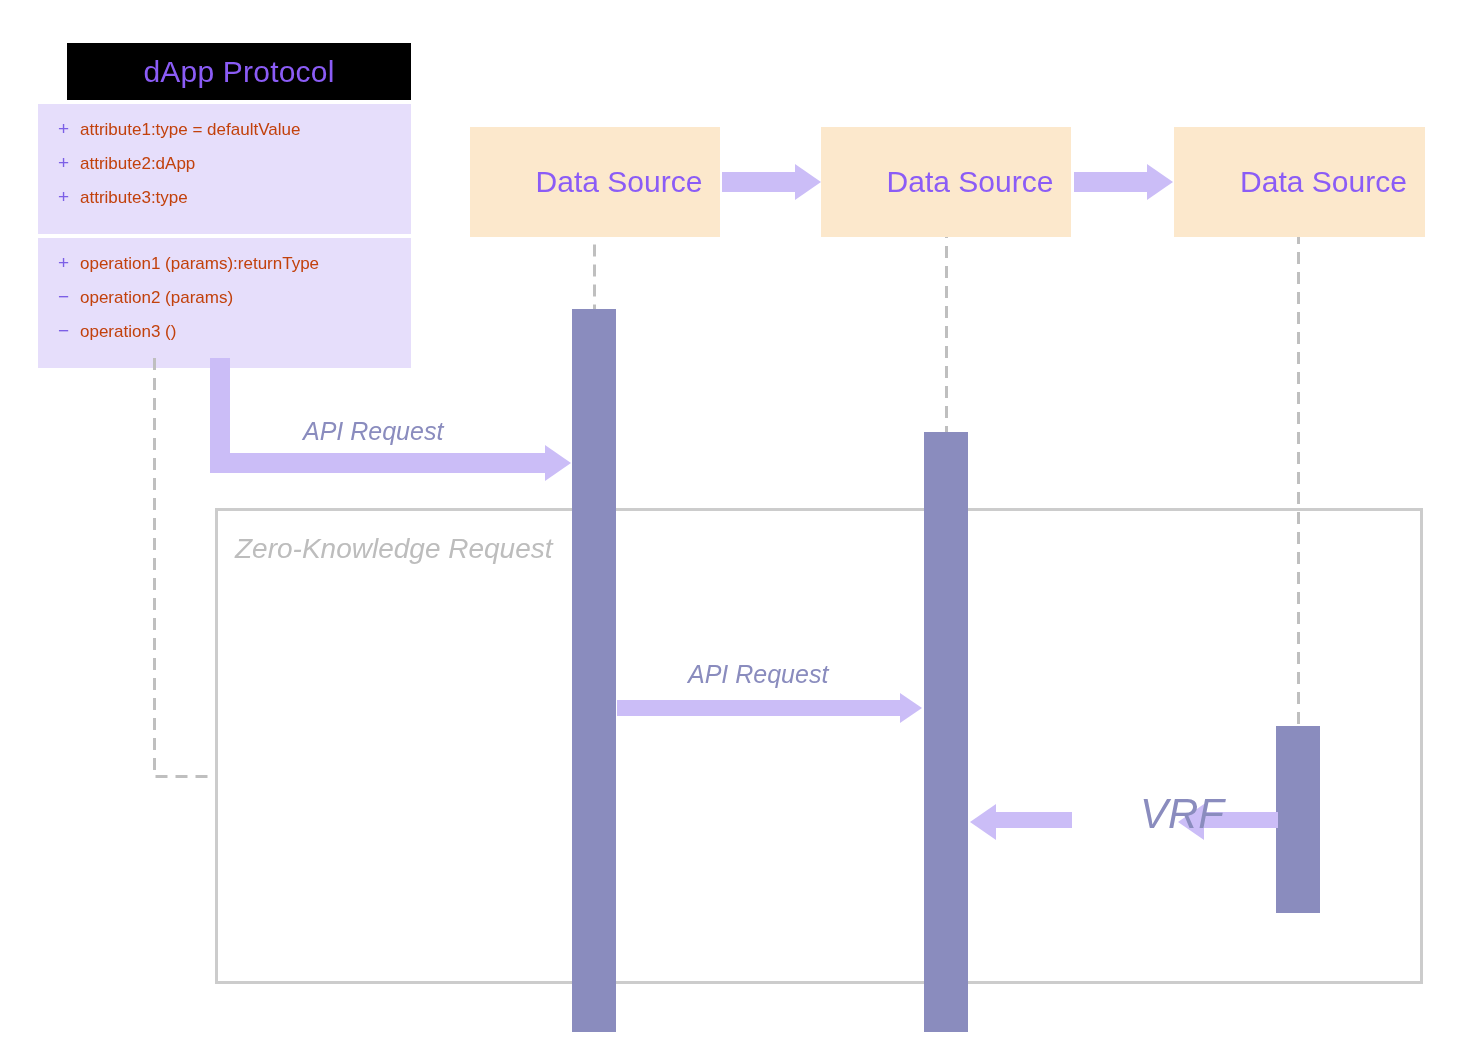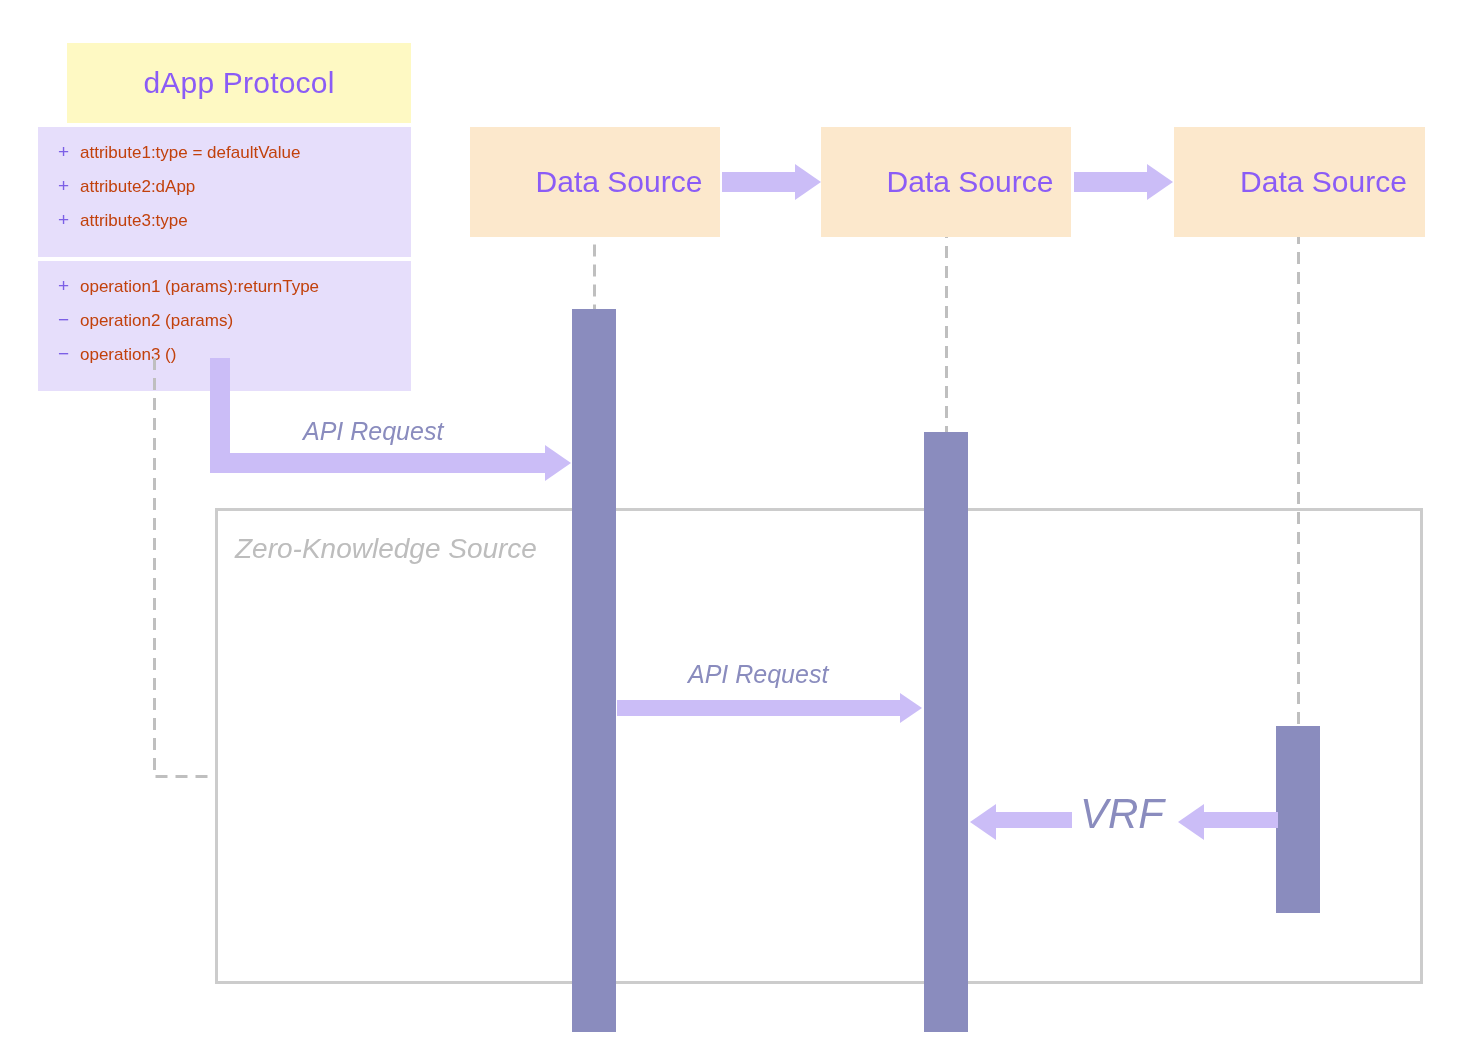--- a/index.html
+++ b/index.html
@@ -20,22 +20,22 @@
   }
 
   
   .uml-class {
     position: absolute;
     left: 38px;
     top: 43px;
     width: 373px;
   }
   .uml-header {
-    height: 80px;
-    background: #fef9c3;
+    height: 57px;
+    background: #000000;
     display: flex;
     align-items: center;
     justify-content: center;
     margin-left: 29px;
   }
   .uml-header-text {
     color: #8b5cf6;
     font-size: 30px;
     letter-spacing: 0.2px;
   }
@@ -213,35 +213,35 @@
   <div class="lifeline" style="left:153px; top:358px; height:420px;"></div>
   <div class="lifeline-h" style="left:153px; top:775px; width:65px;"></div>
 
   <div class="lifeline" style="left:593px; top:237px; height:75px;"></div>
 
   <div class="lifeline" style="left:945px; top:237px; height:198px;"></div>
 
   <div class="lifeline" style="left:1297px; top:237px; height:490px;"></div>
 
   <div class="frame" style="left:215px; top:508px; width:1208px; height:476px;"></div>
-  <div class="frame-label" style="left:235px; top:533px;">Zero-Knowledge Source</div>
+  <div class="frame-label" style="left:235px; top:533px;">Zero-Knowledge Request</div>
 
   <div class="activation" style="left:572px; top:309px; height:723px;"></div>
   <div class="activation" style="left:924px; top:432px; height:600px;"></div>
   <div class="activation" style="left:1276px; top:726px; height:187px;"></div>
 
   <div class="arrow-shaft" style="left:210px; top:358px; width:20px; height:115px;"></div>
   <div class="arrow-shaft" style="left:210px; top:453px; width:337px; height:20px;"></div>
   <div class="arrow-head right" style="left:545px; top:445px;"></div>
   <div class="msg-label" style="left:303px; top:417px;">API Request</div>
 
   <div class="arrow-shaft" style="left:617px; top:700px; width:285px; height:16px;"></div>
   <div class="arrow-head right sm" style="left:900px; top:693px;"></div>
   <div class="msg-label" style="left:688px; top:660px;">API Request</div>
 
   <div class="arrow-shaft" style="left:1204px; top:812px; width:74px; height:16px;"></div>
   <div class="arrow-head left" style="left:1178px; top:804px;"></div>
 
   <div class="arrow-shaft" style="left:996px; top:812px; width:76px; height:16px;"></div>
   <div class="arrow-head left" style="left:970px; top:804px;"></div>
-  <div class="msg-label big" style="left:1080px; top:790px;">VRF</div>
+  <div class="msg-label big" style="left:1140px; top:790px;">VRF</div>
 
 </div>
 
 </body></html>

